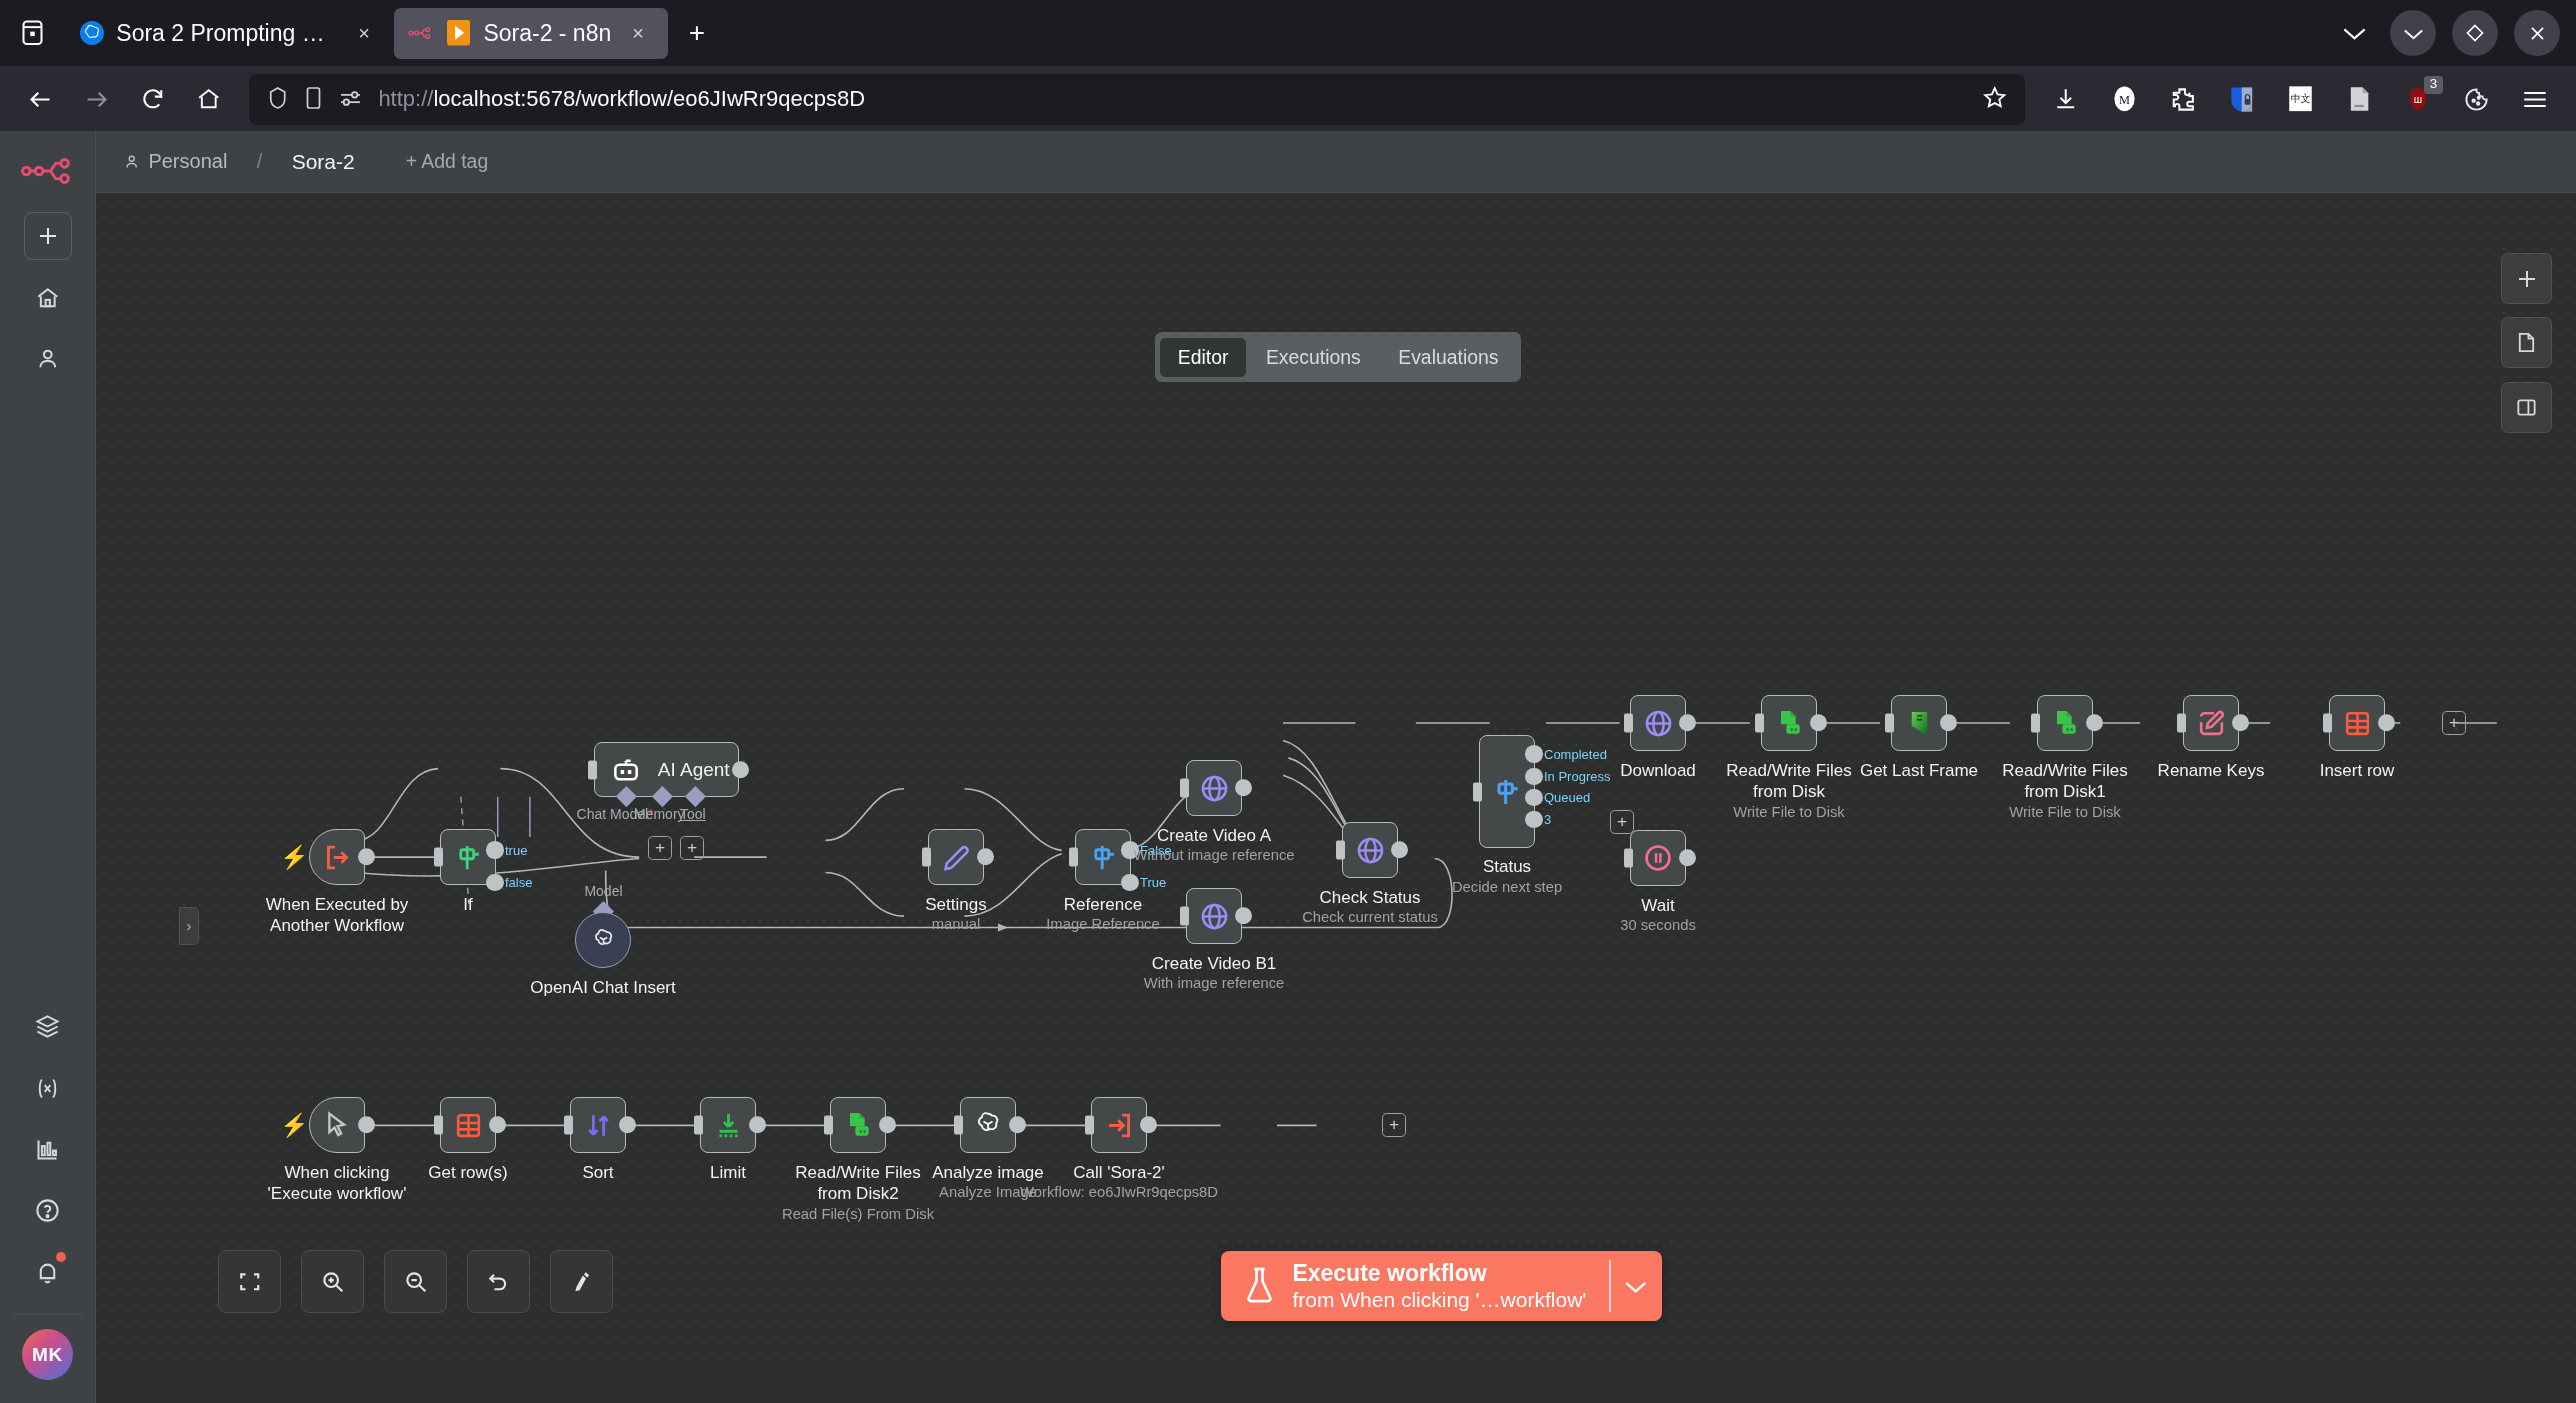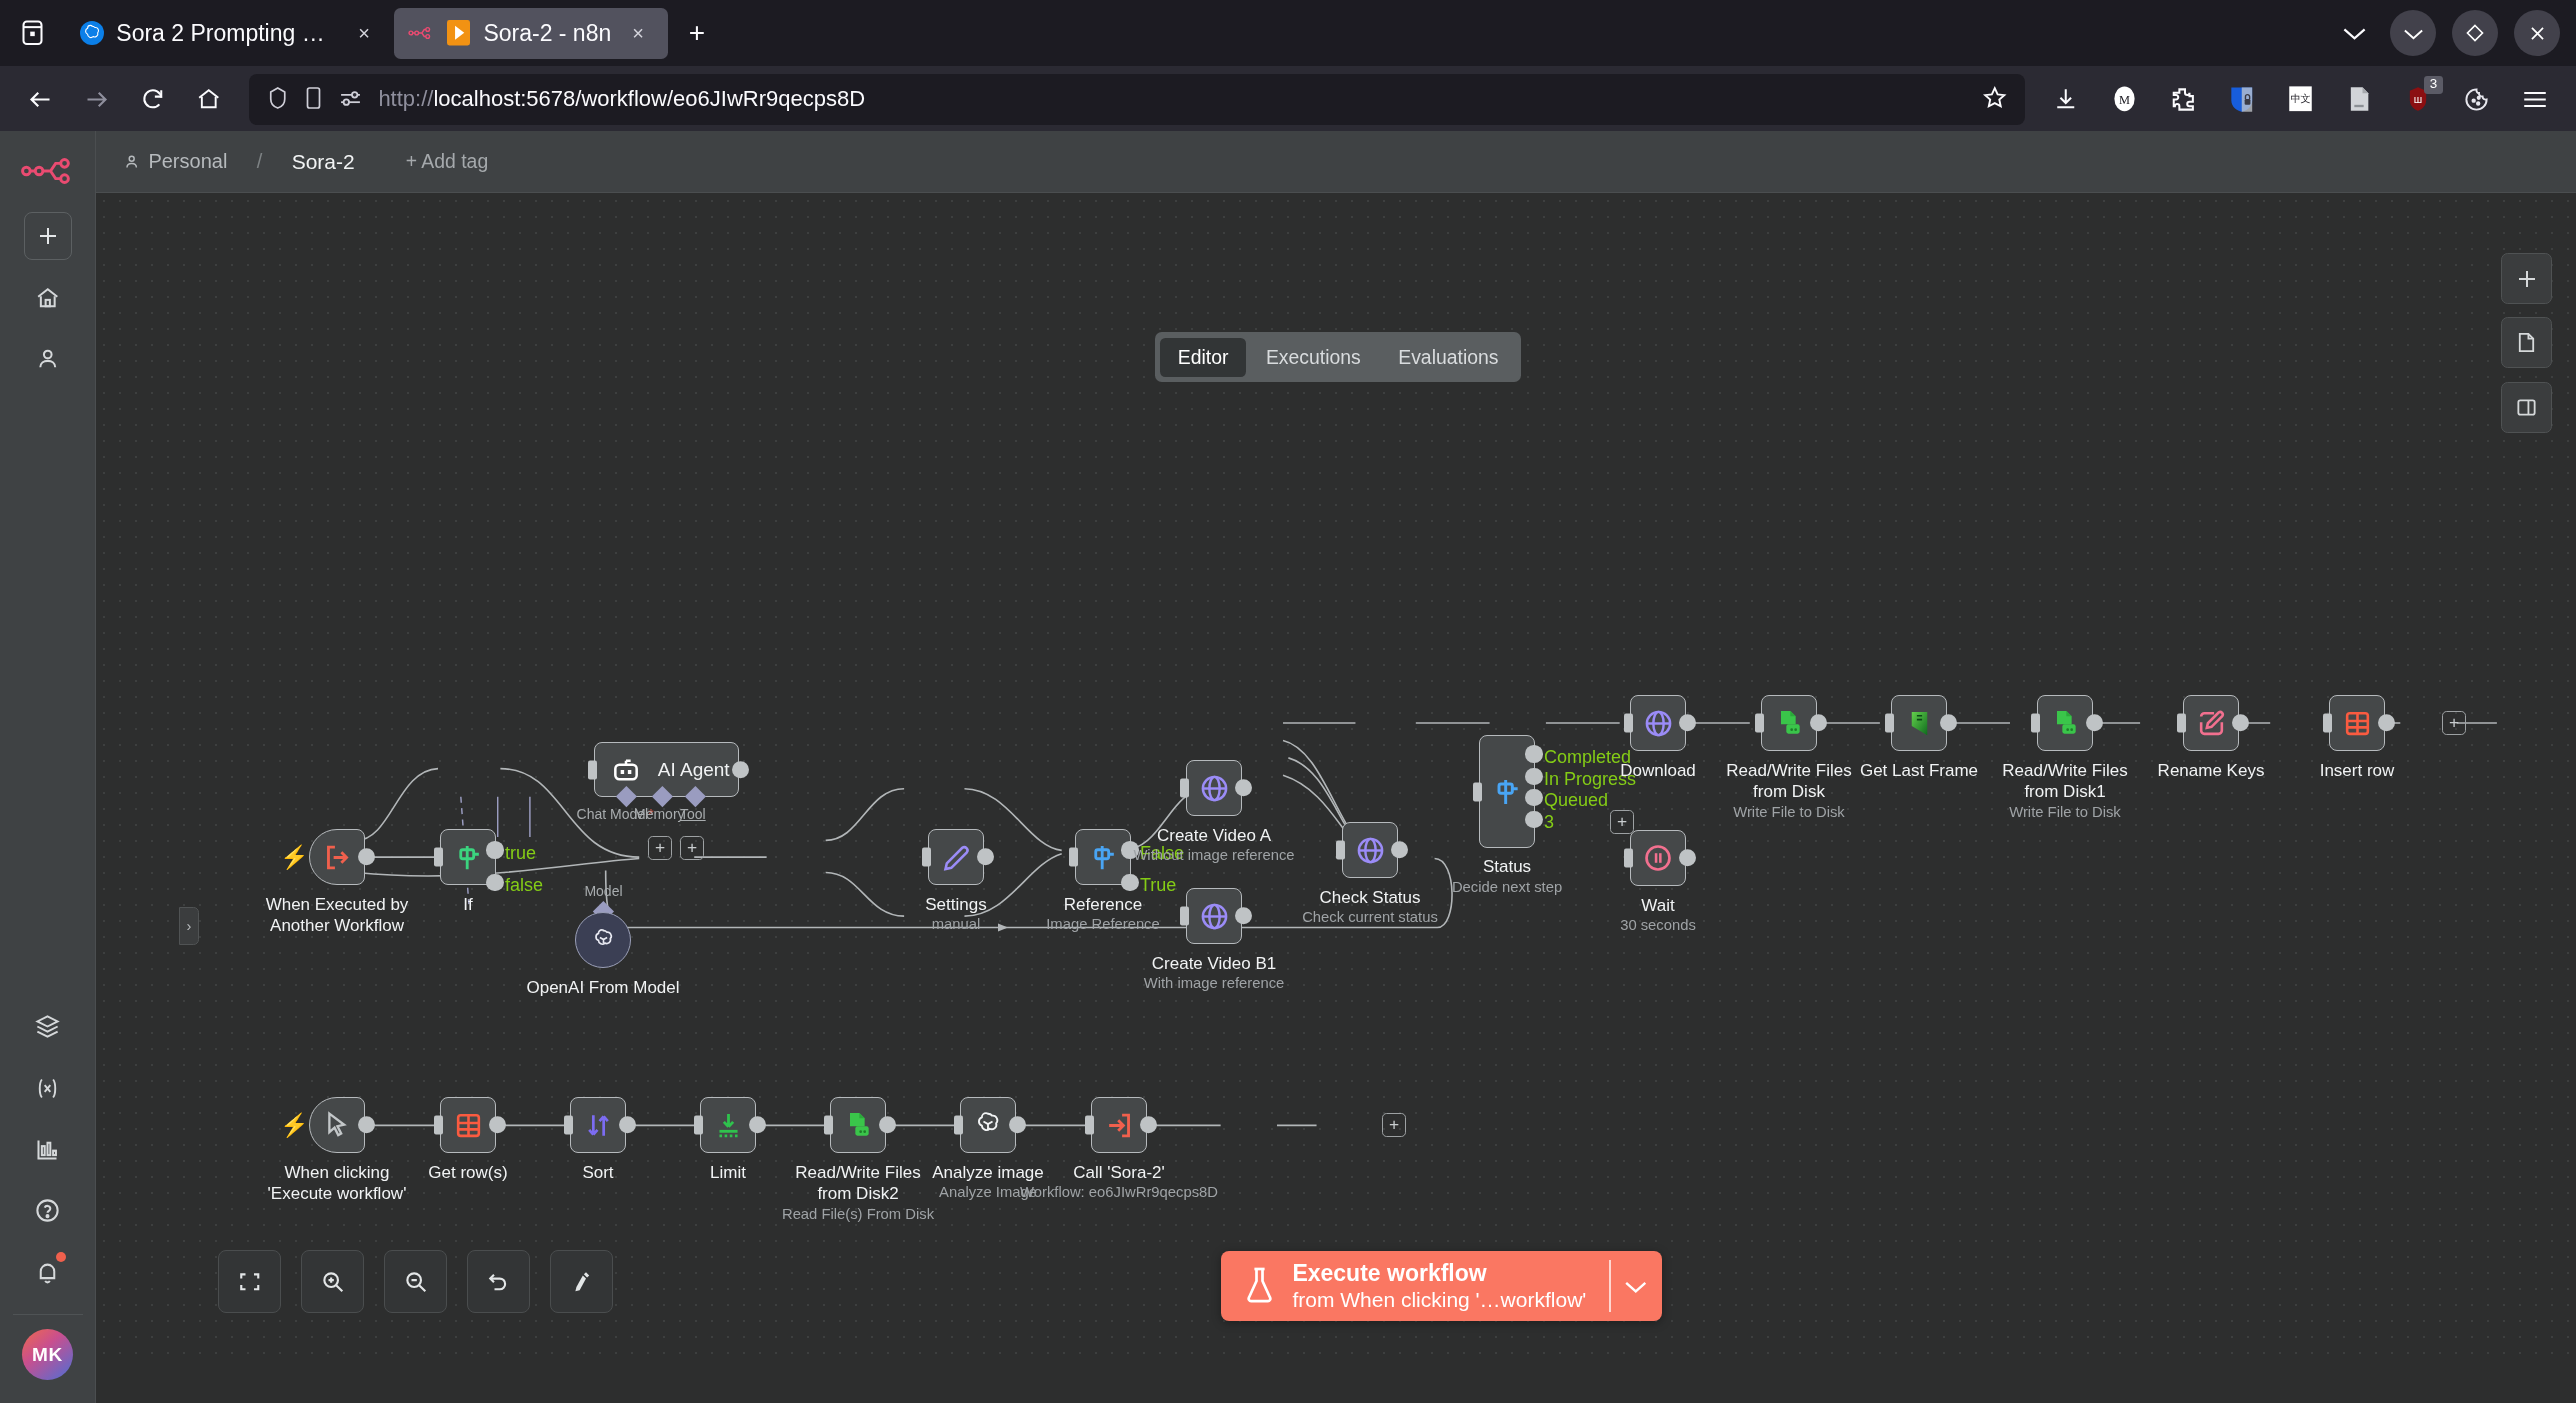--- a/index.html
+++ b/index.html
@@ -220,21 +220,21 @@
     position:absolute; right: -11.4px; top: 50%; transform: translateY(-50%);
     width: 17.4px; height: 17.4px; border-radius: 50%; background: #bfc3c5;
   }
   .port-in {
     position:absolute; left: -6.7px; top: 50%; transform: translateY(-50%);
     width: 8.7px; height: 19px; background: #bfc3c5; border-radius: 2px;
   }
   .port-dot {
     position:absolute; width: 17.4px; height: 17.4px; border-radius: 50%; background:#bfc3c5;
   }
-  .port-lbl { position:absolute; color:#84cc16; font-size: 18px; white-space: nowrap; }
+  .port-lbl { position:absolute; color:#7dd3fc; font-size: 13px; white-space: nowrap; }
   .trigger-bolt {
     position:absolute; left: -29.5px; top: 50%; transform: translateY(-50%);
     color:#f0604d; font-size: 23px;
   }
   .plus-stub {
     position:absolute; width: 24px; height: 24px; border:1.1px solid #9da1a3;
     border-radius: 4.7px; display:flex; align-items:center; justify-content:center;
     color:#c9cdcf; font-size: 17.4px; line-height:1;
   }
   .sub-diamond {
@@ -636,21 +636,21 @@
 
     <div class="node" style="left:479px; top:719px;">
       <span class="sub-diamond" style="left:21px; top:-8px;"></span>
       <span class="sub-lbl" style="left:9.4px; top:-29.5px;">Model</span>
       <div class="node-box circle">
         <svg width="31" height="31" viewBox="0 0 24 24" fill="none" stroke="#e9eaf2" stroke-width="1.3">
           <path d="M12 4.4c1.1 0 2 .4 2.7 1.2 1.3-.2 2.5.5 3 1.6.6 1.1.4 2.4-.4 3.3.3 1.2 0 2.5-1 3.2-.9.7-2.2.8-3.2.3-.8.8-2.1 1.1-3.2.6-1.1-.5-1.8-1.5-1.8-2.7-1.1-.4-1.9-1.5-1.9-2.7 0-1.2.8-2.3 1.9-2.7 0-1.5 1.2-2.7 2.7-2.7.4 0 .8.1 1.2.3z"></path>
           <path d="M9.2 9.6l2.8 1.6 2.8-1.6M12 11.2v3.2"></path>
         </svg>
       </div>
-      <div class="node-label" style="top:66px;">OpenAI From Model</div>
+      <div class="node-label" style="top:66px;">OpenAI Chat Insert</div>
     </div>
 
     <div class="node" style="left:810px; top:706px; position:absolute; left:832px; top:636px;">
       <div class="node-box sq">
         <span class="port-in"></span>
         <svg width="31" height="31" viewBox="0 0 24 24" fill="none" stroke="#9b8cf7" stroke-width="2">
           <path d="M16.5 4.5a2.5 2.5 0 013.5 3.5L8 20l-4.5 1L4.5 16.5z"></path>
         </svg>
         <span class="port-out"></span>
       </div>

